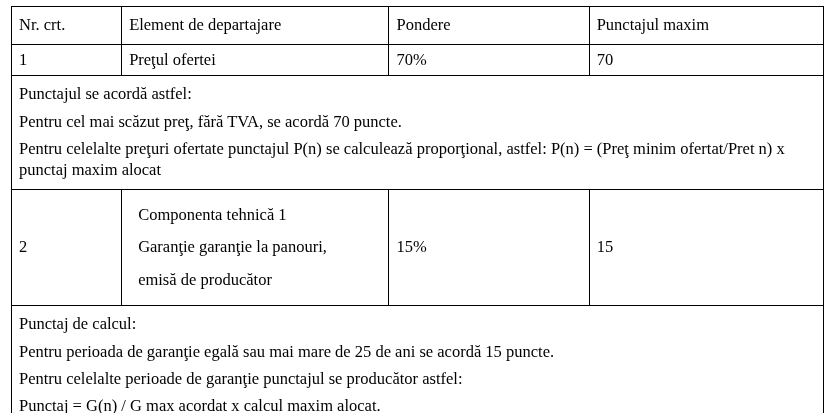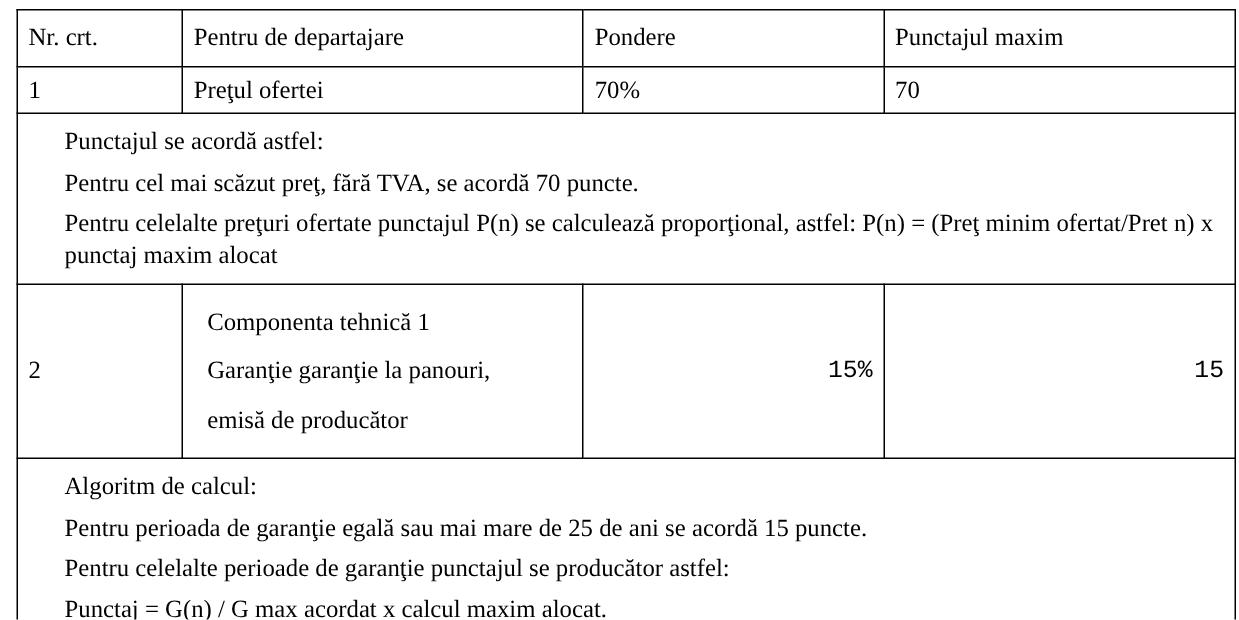--- a/index.html
+++ b/index.html
@@ -61,49 +61,47 @@
   }
   .note-cell p {
     margin: 0 0 0 0;
     padding: 3px 0 4px 0;
     font-size: 16.5px;
     line-height: 1.3;
     text-align: left;
   }
   .note-cell p.tight {
     padding: 3px 0 3px 0;
-    margin-left: 24px;
   }
   .multi-line p {
     margin: 9px;
     padding: 1px 0;
     font-size: 16.5px;
     line-height: 1.3;
   }
   .cell-mid {
-    text-align: right;
+    text-align: left;
     vertical-align: middle;
-    font-family: Liberation Mono, monospace;
   }
 </style>
 </head>
 <body>
 
 <div class="page">
   <table class="criteria">
     <colgroup>
       <col class="c1">
       <col class="c2">
       <col class="c3">
       <col class="c4">
     </colgroup>
     <tbody>
       <tr class="hdr">
         <td class="left">Nr. crt.</td>
-        <td class="left">Pentru de departajare</td>
+        <td class="left">Element de departajare</td>
         <td class="left">Pondere</td>
         <td class="left">Punctajul maxim</td>
       </tr>
 
       <tr>
         <td class="row-num">1</td>
         <td class="left">Preţul ofertei</td>
         <td class="center">70%</td>
         <td class="center">70</td>
       </tr>
@@ -122,21 +120,21 @@
           <p>Componenta tehnică 1</p>
           <p>Garanţie garanţie la panouri,</p>
           <p>emisă de producător</p>
         </td>
         <td class="cell-mid">15%</td>
         <td class="cell-mid">15</td>
       </tr>
 
       <tr>
         <td class="note-cell" colspan="4">
-          <p class="tight">Algoritm de calcul:</p>
+          <p class="tight">Punctaj de calcul:</p>
           <p class="tight">Pentru perioada de garanţie egală sau mai mare de 25 de ani se acordă 15 puncte.</p>
           <p class="tight">Pentru celelalte perioade de garanţie punctajul se producător astfel:</p>
           <p class="tight">Punctaj = G(n) / G max acordat x calcul maxim alocat.</p>
         </td>
       </tr>
     </tbody>
   </table>
 </div>
 
 </body></html>

